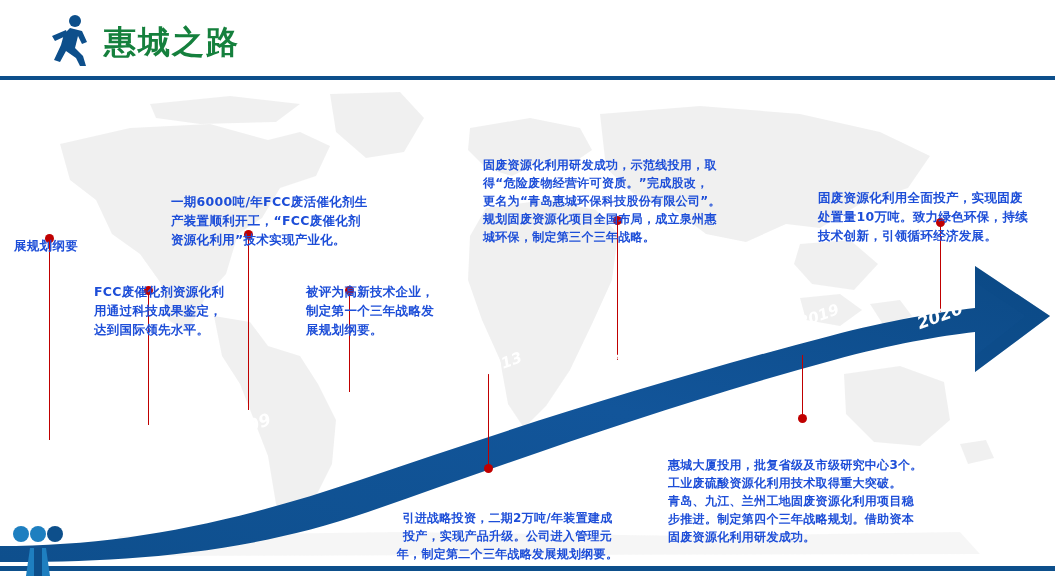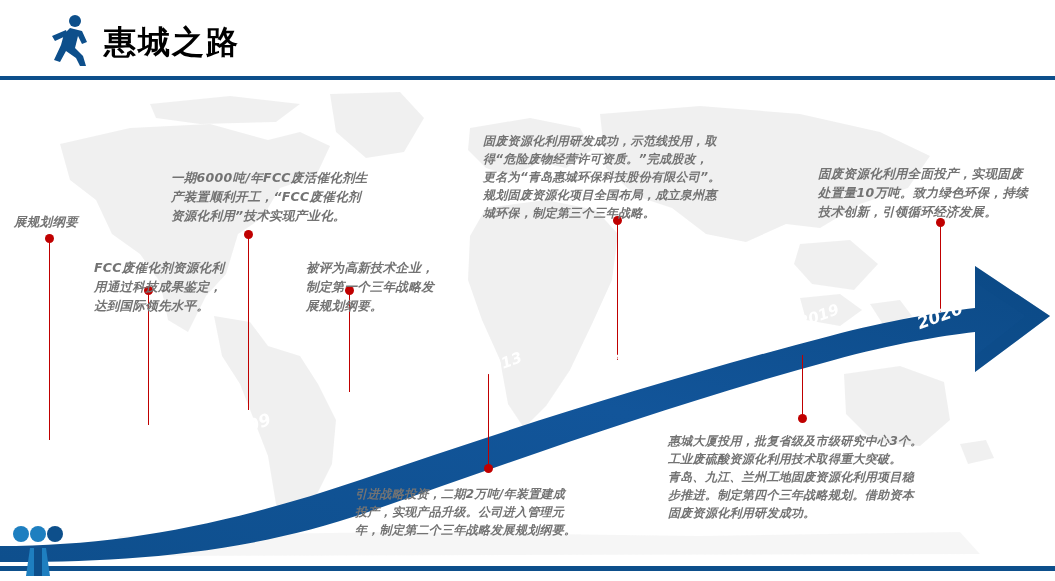--- a/index.html
+++ b/index.html
@@ -11,21 +11,21 @@
     position:relative;
   }
   #stage{position:absolute;left:0;top:0;width:1055px;height:581px;overflow:hidden;background:#fff;}
 
   
   .header-rule{position:absolute;left:0;top:76px;width:1055px;height:4px;background:#0d4f8b;}
   .header-rule.bottom{top:566px;height:5px;}
   .runner{position:absolute;left:48px;top:14px;width:46px;height:52px;}
   .title{
     position:absolute;left:104px;top:20px;
-    font-size:32px;line-height:44px;color:#000000;font-weight:bold;
+    font-size:32px;line-height:44px;color:#15803d;font-weight:bold;
     letter-spacing:2px;
     font-family:"DejaVu Sans","Liberation Sans",sans-serif;
   }
   .logo-bottom{position:absolute;left:8px;top:520px;width:60px;height:56px;}
 
   
   #worldmap{position:absolute;left:0;top:84px;width:1055px;height:478px;opacity:.5;}
 
   
   #ribbon{position:absolute;left:0;top:84px;width:1055px;height:478px;}
@@ -36,26 +36,27 @@
 
   
   .year{
     position:absolute;color:#ffffff;font-weight:bold;
     font-style:italic;white-space:nowrap;
     font-family:"DejaVu Sans","Liberation Sans",sans-serif;
   }
 
   
   .note{
-    position:absolute;color:#737373;
+    position:absolute;color:#1d4ed8;
     font-size:12.5px;line-height:19px;
-    font-style:italic;font-weight:bold;
+    font-weight:bold;
     letter-spacing:.3px;
     font-family:"DejaVu Sans","Liberation Sans",sans-serif;
     white-space:pre-line;
+    margin-top:24px;
   }
   .note.small{font-size:12px;line-height:18px;}
 </style>
 </head>
 <body>
 
 <div id="stage">
 
   <svg id="worldmap" viewBox="0 0 1055 478" aria-hidden="true">
     <g fill="#e2e2e2">
@@ -164,21 +165,21 @@
       <div class="note" style="left: 14px; top: 212px; width: 110px;">展规划纲要</div>
       <div class="note" style="left: 94px; top: 258px; width: 160px;">FCC废催化剂资源化利
 用通过科技成果鉴定，
 达到国际领先水平。</div>
       <div class="note" style="left: 171px; top: 168px; width: 230px;">一期6000吨/年FCC废活催化剂生
 产装置顺利开工，“FCC废催化剂
 资源化利用”技术实现产业化。</div>
       <div class="note" style="left: 306px; top: 258px; width: 160px;">被评为高新技术企业，
 制定第一个三年战略发
 展规划纲要。</div>
-      <div class="note small" style="left: 355px; top: 485px; width: 305px;">引进战略投资，二期2万吨/年装置建成
+      <div class="note small" style="left: 355px; top: 485px; width: 305px; text-align: center;">引进战略投资，二期2万吨/年装置建成
 投产，实现产品升级。公司进入管理元
 年，制定第二个三年战略发展规划纲要。</div>
       <div class="note small" style="left: 483px; top: 132px; width: 310px;">固废资源化利用研发成功，示范线投用，取
 得“危险废物经营许可资质。”完成股改，
 更名为“青岛惠城环保科技股份有限公司”。
 规划固废资源化项目全国布局，成立泉州惠
 城环保，制定第三个三年战略。</div>
       <div class="note small" style="left: 668px; top: 432px; width: 330px;">惠城大厦投用，批复省级及市级研究中心3个。
 工业废硫酸资源化利用技术取得重大突破。
 青岛、九江、兰州工地固废资源化利用项目稳

